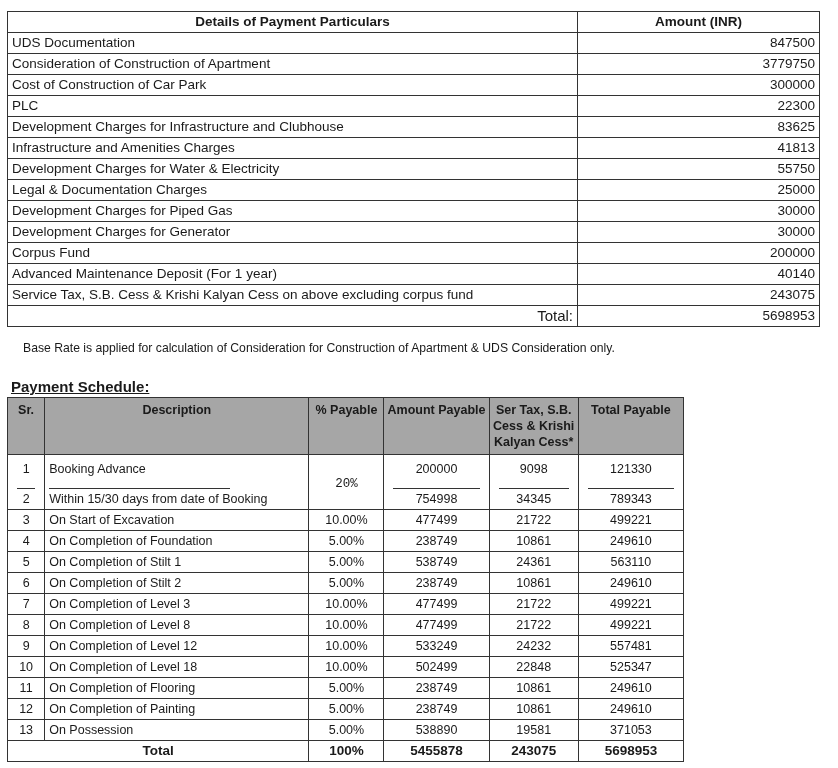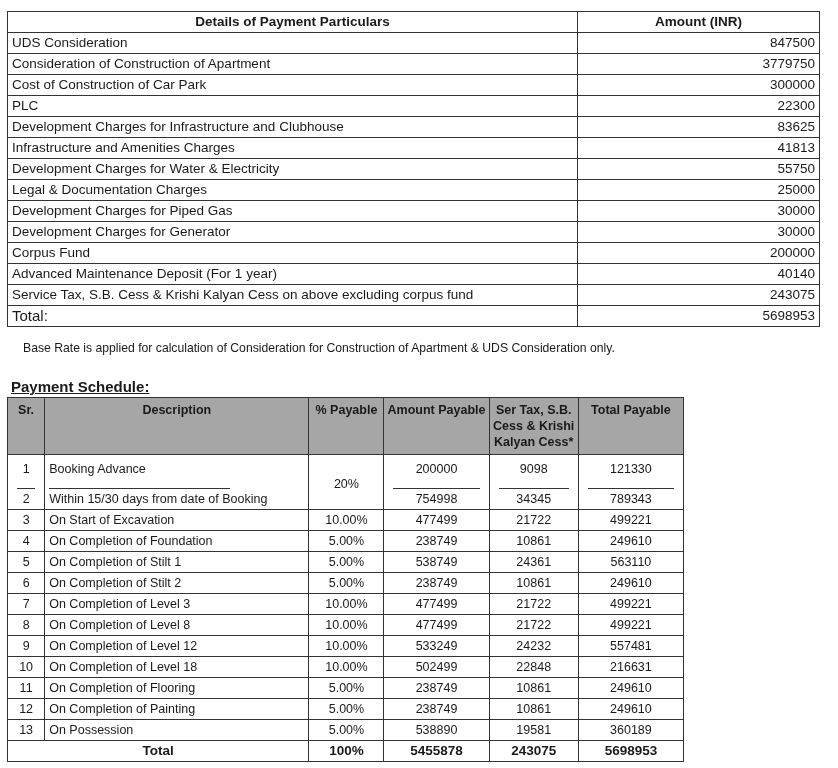--- a/index.html
+++ b/index.html
@@ -3,50 +3,50 @@
 <meta charset="utf-8">
 <style>
   html, body { margin:0; padding:0; background:#ffffff; }
   body { width:838px; height:768px; position:relative; overflow:hidden;
          font-family:"Liberation Sans", sans-serif; color:#1a1a1a; }
   .t1 { position:absolute; left:7px; top:11px; width:813px; border-collapse:collapse; font-size:13.5px; }
   .t1 td, .t1 th { border:1px solid #333; padding:0 4px; height:20px; line-height:20px; }
   .t1 th { font-weight:bold; text-align:center;margin-top:43px; }
   .t1 .c1 { width:561px; }
   .t1 .amt { text-align:right; }
-  .t1 .total-label { font-size:15px; }
+  .t1 .total-label { text-align:right; font-size:15px; }
   .note { position:absolute; left:23px; top:341px; font-size:12.2px; }
   .ps-title { position:absolute; left:11px; top:378px; font-size:15px; font-weight:bold; text-decoration:underline; }
   .t2 { position:absolute; left:7px; top:397px; width:677px; border-collapse:collapse; font-size:12.5px; }
   .t2 th { background:#a6a6a6; border:1px solid #333; font-weight:bold; vertical-align:top;
            padding:4px 2px; height:47px; text-align:center; line-height:16px; }
   .t2 td { border-left:1px solid #333; border-right:1px solid #333; border-top:1px solid #333; border-bottom:1px solid #333;
            height:20px; line-height:20px; padding:0 3px; text-align:center; }
   .t2 td.desc { text-align:left; padding-left:4px; }
   .t2 tr.r1 td { border-bottom:none; height:30px; vertical-align:top; line-height:20px; padding-top:4px; }
   .t2 tr.r2 td { border-top:none; height:20px; vertical-align:bottom; }
-  .t2 td.merged { vertical-align:middle !important; }
+  .t2 td.merged { vertical-align:middle !important;font-family:Liberation Mono, monospace; }
   .sep { display:block; border-bottom:1px solid #333; margin:0 6px; height:0; }
   .t2 tr.r1 td.desc .sep { margin:0 75px 0 0; }
   .t2 tr.total td { font-weight:bold; font-size:13.5px; }
   .w-sr{width:40px}.w-desc{width:346px}.w-pct{width:81px}.w-amt{width:122px}.w-tax{width:102px}.w-tot{width:122px}
 </style>
 </head>
 <body>
 
 <table class="t1">
   <tbody>
       <tr>
     <th class="c1">Details of Payment Particulars</th>
     <th>Amount (INR)</th>
   </tr>
   </tbody>
     <tbody id="t1-body">
       <tr>
-        <td>UDS Consideration</td>
+        <td>UDS Documentation</td>
         <td class="amt">847500</td>
       </tr>
       <tr>
         <td>Consideration of Construction of Apartment</td>
         <td class="amt">3779750</td>
       </tr>
       <tr>
         <td>Cost of Construction of Car Park</td>
         <td class="amt">300000</td>
       </tr>
@@ -185,21 +185,21 @@
         <td>533249</td>
         <td>24232</td>
         <td>557481</td>
       </tr>
       <tr>
         <td>10</td>
         <td class="desc">On Completion of Level 18</td>
         <td>10.00%</td>
         <td>502499</td>
         <td>22848</td>
-        <td>216631</td>
+        <td>525347</td>
       </tr>
       <tr>
         <td>11</td>
         <td class="desc">On Completion of Flooring</td>
         <td>5.00%</td>
         <td>238749</td>
         <td>10861</td>
         <td>249610</td>
       </tr>
       <tr>
@@ -209,21 +209,21 @@
         <td>238749</td>
         <td>10861</td>
         <td>249610</td>
       </tr>
       <tr>
         <td>13</td>
         <td class="desc">On Possession</td>
         <td>5.00%</td>
         <td>538890</td>
         <td>19581</td>
-        <td>360189</td>
+        <td>371053</td>
       </tr>
     </tbody>
   <tbody>
       <tr class="total">
     <td colspan="2">Total</td>
     <td>100%</td>
     <td>5455878</td>
     <td>243075</td>
     <td>5698953</td>
   </tr>

